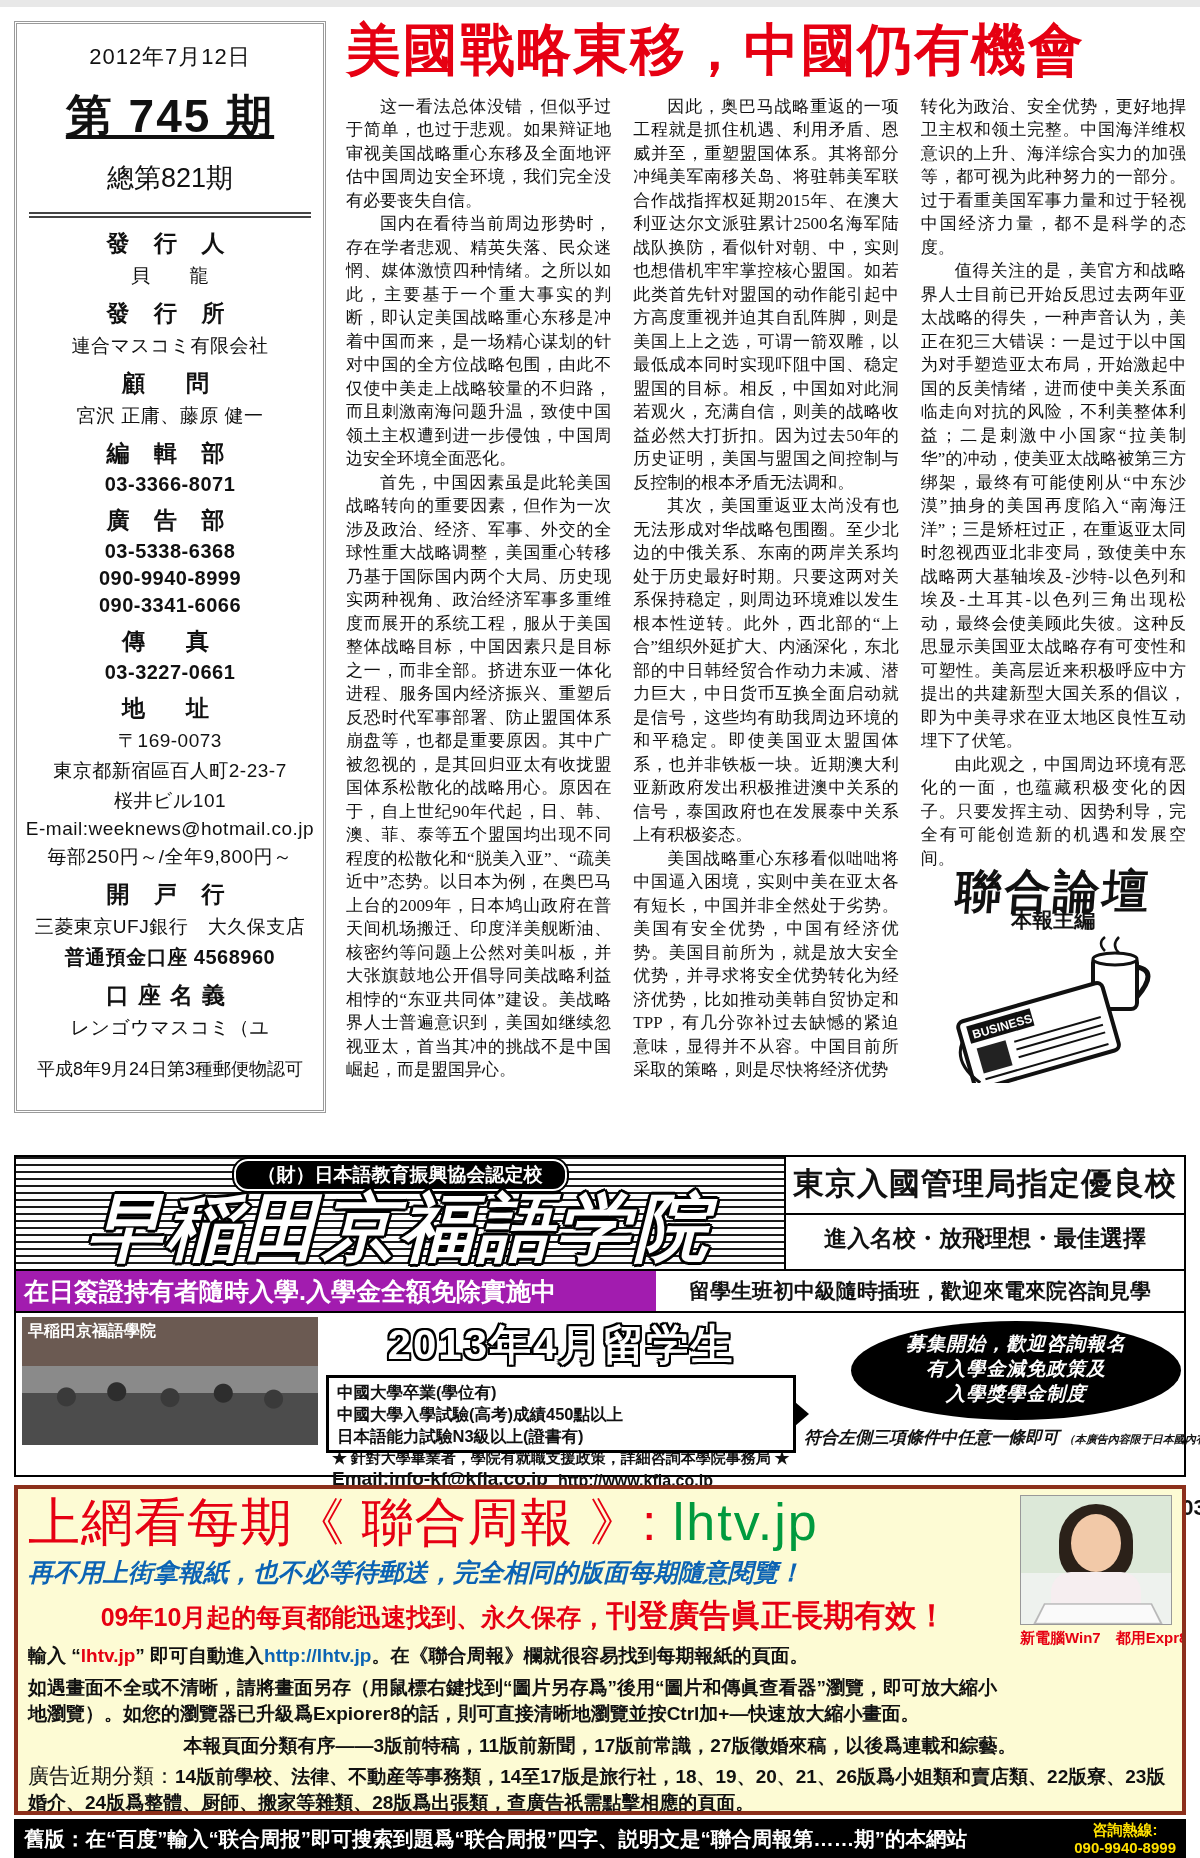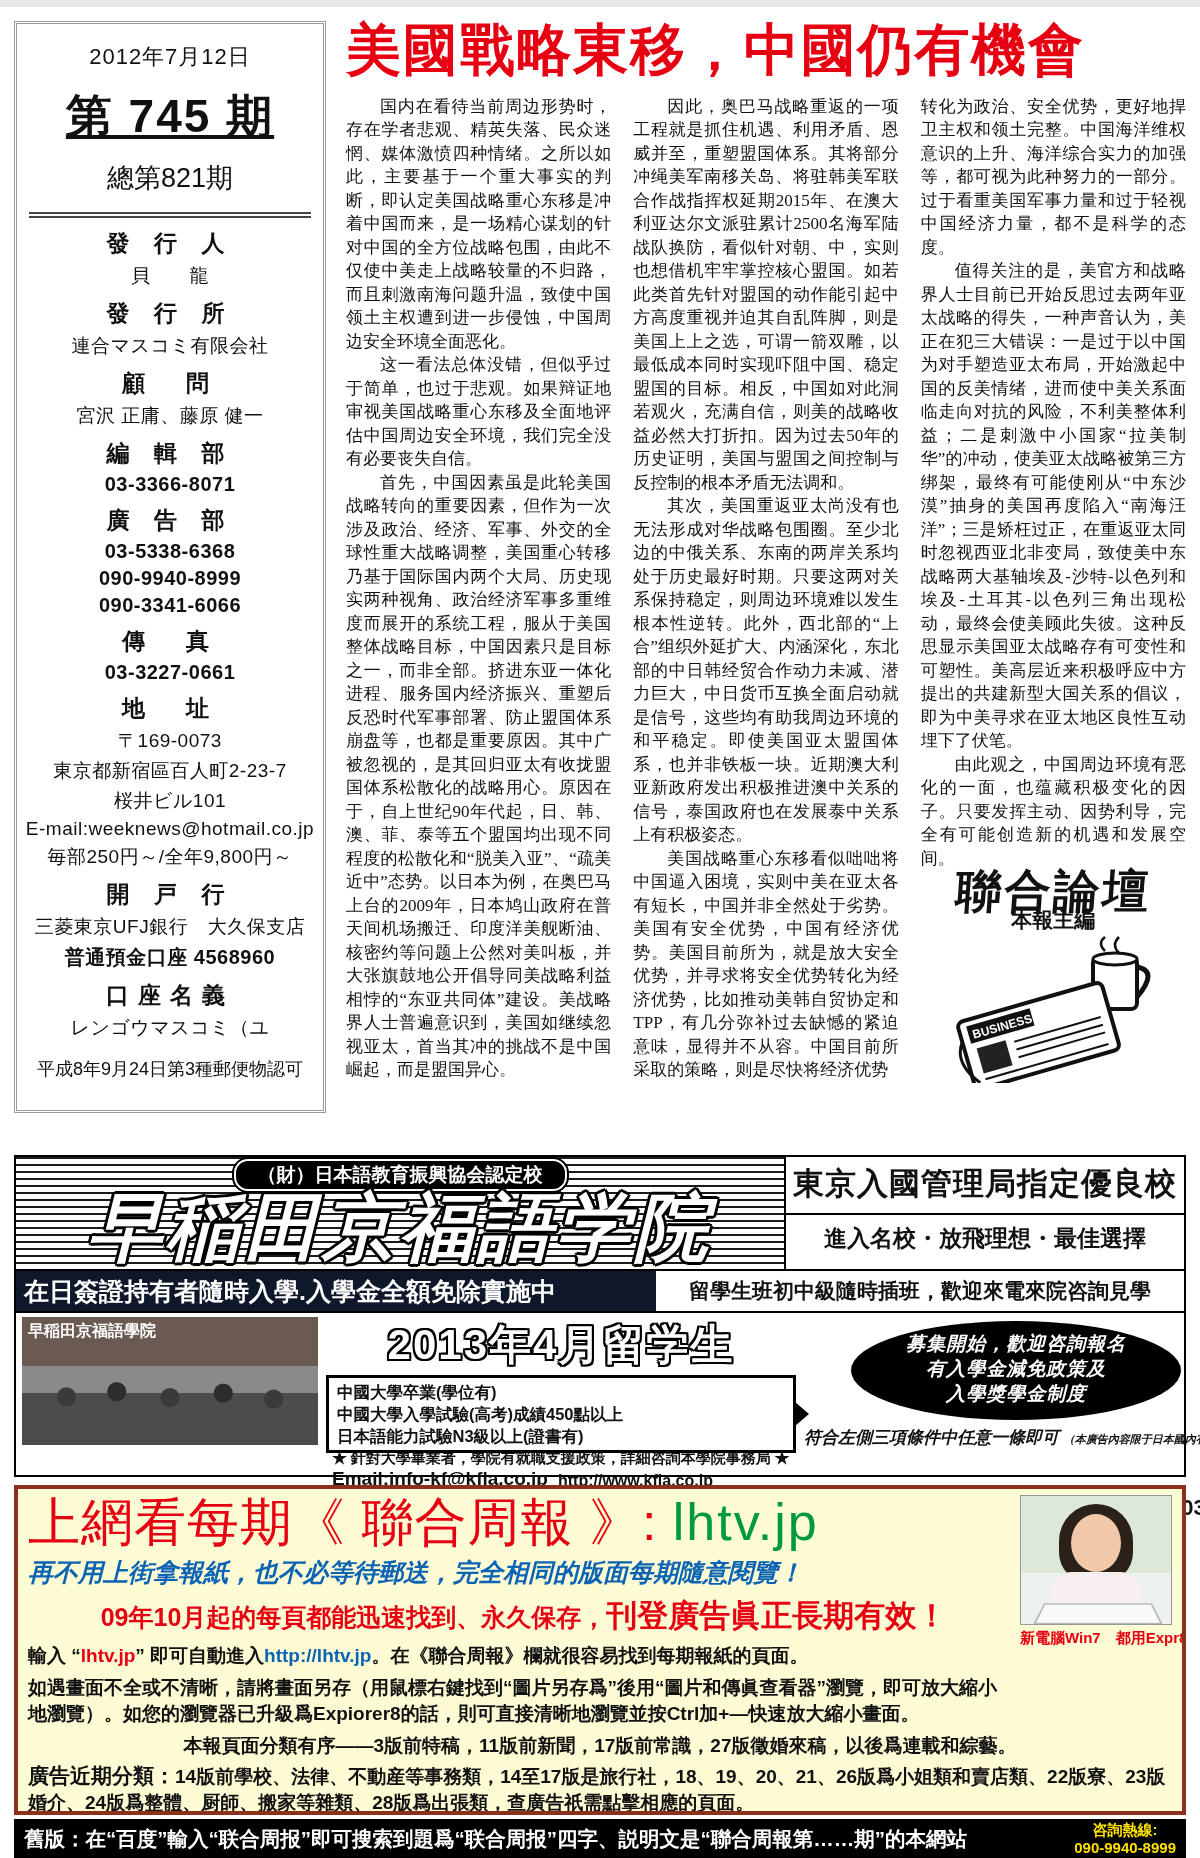--- a/index.html
+++ b/index.html
@@ -42,21 +42,21 @@
               text-align:center;position:relative;}
   .s-pill{display:inline-block;margin-top:2px;background:#000;color:#fff;font-size:19px;font-weight:700;
           border-radius:14px;padding:1px 22px;border:2px solid #fff;outline:2px solid #000;}
   .s-name{font-size:74px;font-weight:900;color:#fff;letter-spacing:4px;line-height:1.0;white-space:nowrap;
           text-shadow:-3px 0 #000,3px 0 #000,0 -3px #000,0 3px #000,-2px -2px #000,2px -2px #000,-2px 2px #000,2px 2px #000;font-style:italic;}
   .s-top-right{flex:1;text-align:center;border-left:2px solid #000;padding-top:6px;}
   .s-right-main{font-size:31px;font-weight:900;letter-spacing:1px;}
   .s-right-sub{font-size:23px;font-weight:700;margin-top:8px;border-top:2px solid #000;padding-top:8px;
                font-family:"Liberation Serif","DejaVu Serif",serif;}
   .s-band{display:flex;border-bottom:2px solid #000;height:40px;align-items:center;}
-  .s-band-left{width:640px;background:#0f172a;color:#fff;font-size:25px;font-weight:800;height:100%;
+  .s-band-left{width:640px;background:#a21caf;color:#fff;font-size:25px;font-weight:800;height:100%;
                display:flex;align-items:center;padding-left:8px;box-sizing:border-box;white-space:nowrap;}
   .s-band-right{flex:1;font-size:21px;font-weight:800;text-align:center;white-space:nowrap;
                 font-family:"Liberation Serif","DejaVu Serif",serif;}
   .s-mid{display:flex;padding:4px 6px 0 6px;height:132px;}
   .s-photo{width:296px;height:128px;background:linear-gradient(180deg,#6b5a52 0 38%,#8a8a8a 38% 100%);
            position:relative;flex:none;}
   .s-photo::after{content:"";position:absolute;left:0;bottom:0;width:100%;height:58%;
       background:
         radial-gradient(circle at 15% 35%, #3a3a3a 0 9px, transparent 10px),
         radial-gradient(circle at 32% 28%, #2d2d2d 0 9px, transparent 10px),
@@ -107,21 +107,21 @@
   .w-head .red{color:#e60012;letter-spacing:1px;}
   .w-head .green{color:#009a3e;font-family:"Liberation Sans",sans-serif;letter-spacing:2px;}
   .w-blue{color:#0b63b4;font-size:25px;font-weight:800;font-style:italic;margin-top:6px;white-space:nowrap;}
   .w-red{color:#e60012;font-size:25px;font-weight:800;margin-top:6px;white-space:nowrap;text-align:center;}
   .w-red .big{font-size:31px;font-weight:900;}
   .w-body-text{font-size:19px;font-weight:600;margin-top:6px;line-height:26px;width:980px;}
   .w-body-text .red{color:#e60012;font-weight:800;}
   .w-body-text .blue{color:#0b63b4;font-weight:800;}
   .w-pages{font-size:19px;font-weight:700;margin-top:6px;text-align:center;clear:none;}
   .w-cat{font-size:19px;font-weight:700;margin-top:4px;line-height:26px;}
-  .w-cat .lead{font-weight:700;font-size:21px;text-align:center;}
+  .w-cat .lead{font-weight:400;font-size:21px;text-align:center;}
   .blackbar{position:absolute;left:14px;top:1812px;width:1172px;height:40px;background:#000;box-sizing:border-box;
             display:flex;align-items:center;justify-content:space-between;padding:0 10px;}
   .b-old{color:#fff;font-size:20.5px;font-weight:800;white-space:nowrap;}
   .b-hot{color:#ffe100;font-size:15px;font-weight:800;text-align:center;line-height:18px;}
 </style>
 </head>
 <body>
 
 <div class="page">
 
@@ -166,22 +166,22 @@
     <div class="m-label">口座名義</div>
     <div class="m-val">レンゴウマスコミ（ユ</div>
 
     <div class="m-permit">平成8年9月24日第3種郵便物認可</div>
   </div>
 
   <div class="article">
     <div class="a-title">美國戰略東移，中國仍有機會</div>
     <div class="cols">
       <div class="col">
+        <p>这一看法总体没错，但似乎过于简单，也过于悲观。如果辩证地审视美国战略重心东移及全面地评估中国周边安全环境，我们完全没有必要丧失自信。</p>
         <p>国内在看待当前周边形势时，存在学者悲观、精英失落、民众迷惘、媒体激愤四种情绪。之所以如此，主要基于一个重大事实的判断，即认定美国战略重心东移是冲着中国而来，是一场精心谋划的针对中国的全方位战略包围，由此不仅使中美走上战略较量的不归路，而且刺激南海问题升温，致使中国领土主权遭到进一步侵蚀，中国周边安全环境全面恶化。</p>
-        <p>这一看法总体没错，但似乎过于简单，也过于悲观。如果辩证地审视美国战略重心东移及全面地评估中国周边安全环境，我们完全没有必要丧失自信。</p>
         <p>首先，中国因素虽是此轮美国战略转向的重要因素，但作为一次涉及政治、经济、军事、外交的全球性重大战略调整，美国重心转移乃基于国际国内两个大局、历史现实两种视角、政治经济军事多重维度而展开的系统工程，服从于美国整体战略目标，中国因素只是目标之一，而非全部。挤进东亚一体化进程、服务国内经济振兴、重塑后反恐时代军事部署、防止盟国体系崩盘等，也都是重要原因。其中广被忽视的，是其回归亚太有收拢盟国体系松散化的战略用心。原因在于，自上世纪90年代起，日、韩、澳、菲、泰等五个盟国均出现不同程度的松散化和“脱美入亚”、“疏美近中”态势。以日本为例，在奥巴马上台的2009年，日本鸠山政府在普天间机场搬迁、印度洋美舰断油、核密约等问题上公然对美叫板，并大张旗鼓地公开倡导同美战略利益相悖的“东亚共同体”建设。美战略界人士普遍意识到，美国如继续忽视亚太，首当其冲的挑战不是中国崛起，而是盟国异心。</p>
       </div>
       <div class="col">
         <p>因此，奥巴马战略重返的一项工程就是抓住机遇、利用矛盾、恩威并至，重塑盟国体系。其将部分冲绳美军南移关岛、将驻韩美军联合作战指挥权延期2015年、在澳大利亚达尔文派驻累计2500名海军陆战队换防，看似针对朝、中，实则也想借机牢牢掌控核心盟国。如若此类首先针对盟国的动作能引起中方高度重视并迫其自乱阵脚，则是美国上上之选，可谓一箭双雕，以最低成本同时实现吓阻中国、稳定盟国的目标。相反，中国如对此洞若观火，充满自信，则美的战略收益必然大打折扣。因为过去50年的历史证明，美国与盟国之间控制与反控制的根本矛盾无法调和。</p>
         <p>其次，美国重返亚太尚没有也无法形成对华战略包围圈。至少北边的中俄关系、东南的两岸关系均处于历史最好时期。只要这两对关系保持稳定，则周边环境难以发生根本性逆转。此外，西北部的“上合”组织外延扩大、内涵深化，东北部的中日韩经贸合作动力未减、潜力巨大，中日货币互换全面启动就是信号，这些均有助我周边环境的和平稳定。即使美国亚太盟国体系，也并非铁板一块。近期澳大利亚新政府发出积极推进澳中关系的信号，泰国政府也在发展泰中关系上有积极姿态。</p>
         <p>美国战略重心东移看似咄咄将中国逼入困境，实则中美在亚太各有短长，中国并非全然处于劣势。美国有安全优势，中国有经济优势。美国目前所为，就是放大安全优势，并寻求将安全优势转化为经济优势，比如推动美韩自贸协定和TPP，有几分弥补过去缺憾的紧迫意味，显得并不从容。中国目前所采取的策略，则是尽快将经济优势</p>
       </div>
       <div class="col">
         <p class="cont">转化为政治、安全优势，更好地捍卫主权和领土完整。中国海洋维权意识的上升、海洋综合实力的加强等，都可视为此种努力的一部分。过于看重美国军事力量和过于轻视中国经济力量，都不是科学的态度。</p>
         <p>值得关注的是，美官方和战略界人士目前已开始反思过去两年亚太战略的得失，一种声音认为，美正在犯三大错误：一是过于以中国为对手塑造亚太布局，开始激起中国的反美情绪，进而使中美关系面临走向对抗的风险，不利美整体利益；二是刺激中小国家“拉美制华”的冲动，使美亚太战略被第三方绑架，最终有可能使刚从“中东沙漠”抽身的美国再度陷入“南海汪洋”；三是矫枉过正，在重返亚太同时忽视西亚北非变局，致使美中东战略两大基轴埃及-沙特-以色列和埃及-土耳其-以色列三角出现松动，最终会使美顾此失彼。这种反思显示美国亚太战略存有可变性和可塑性。美高层近来积极呼应中方提出的共建新型大国关系的倡议，即为中美寻求在亚太地区良性互动埋下了伏笔。</p>

